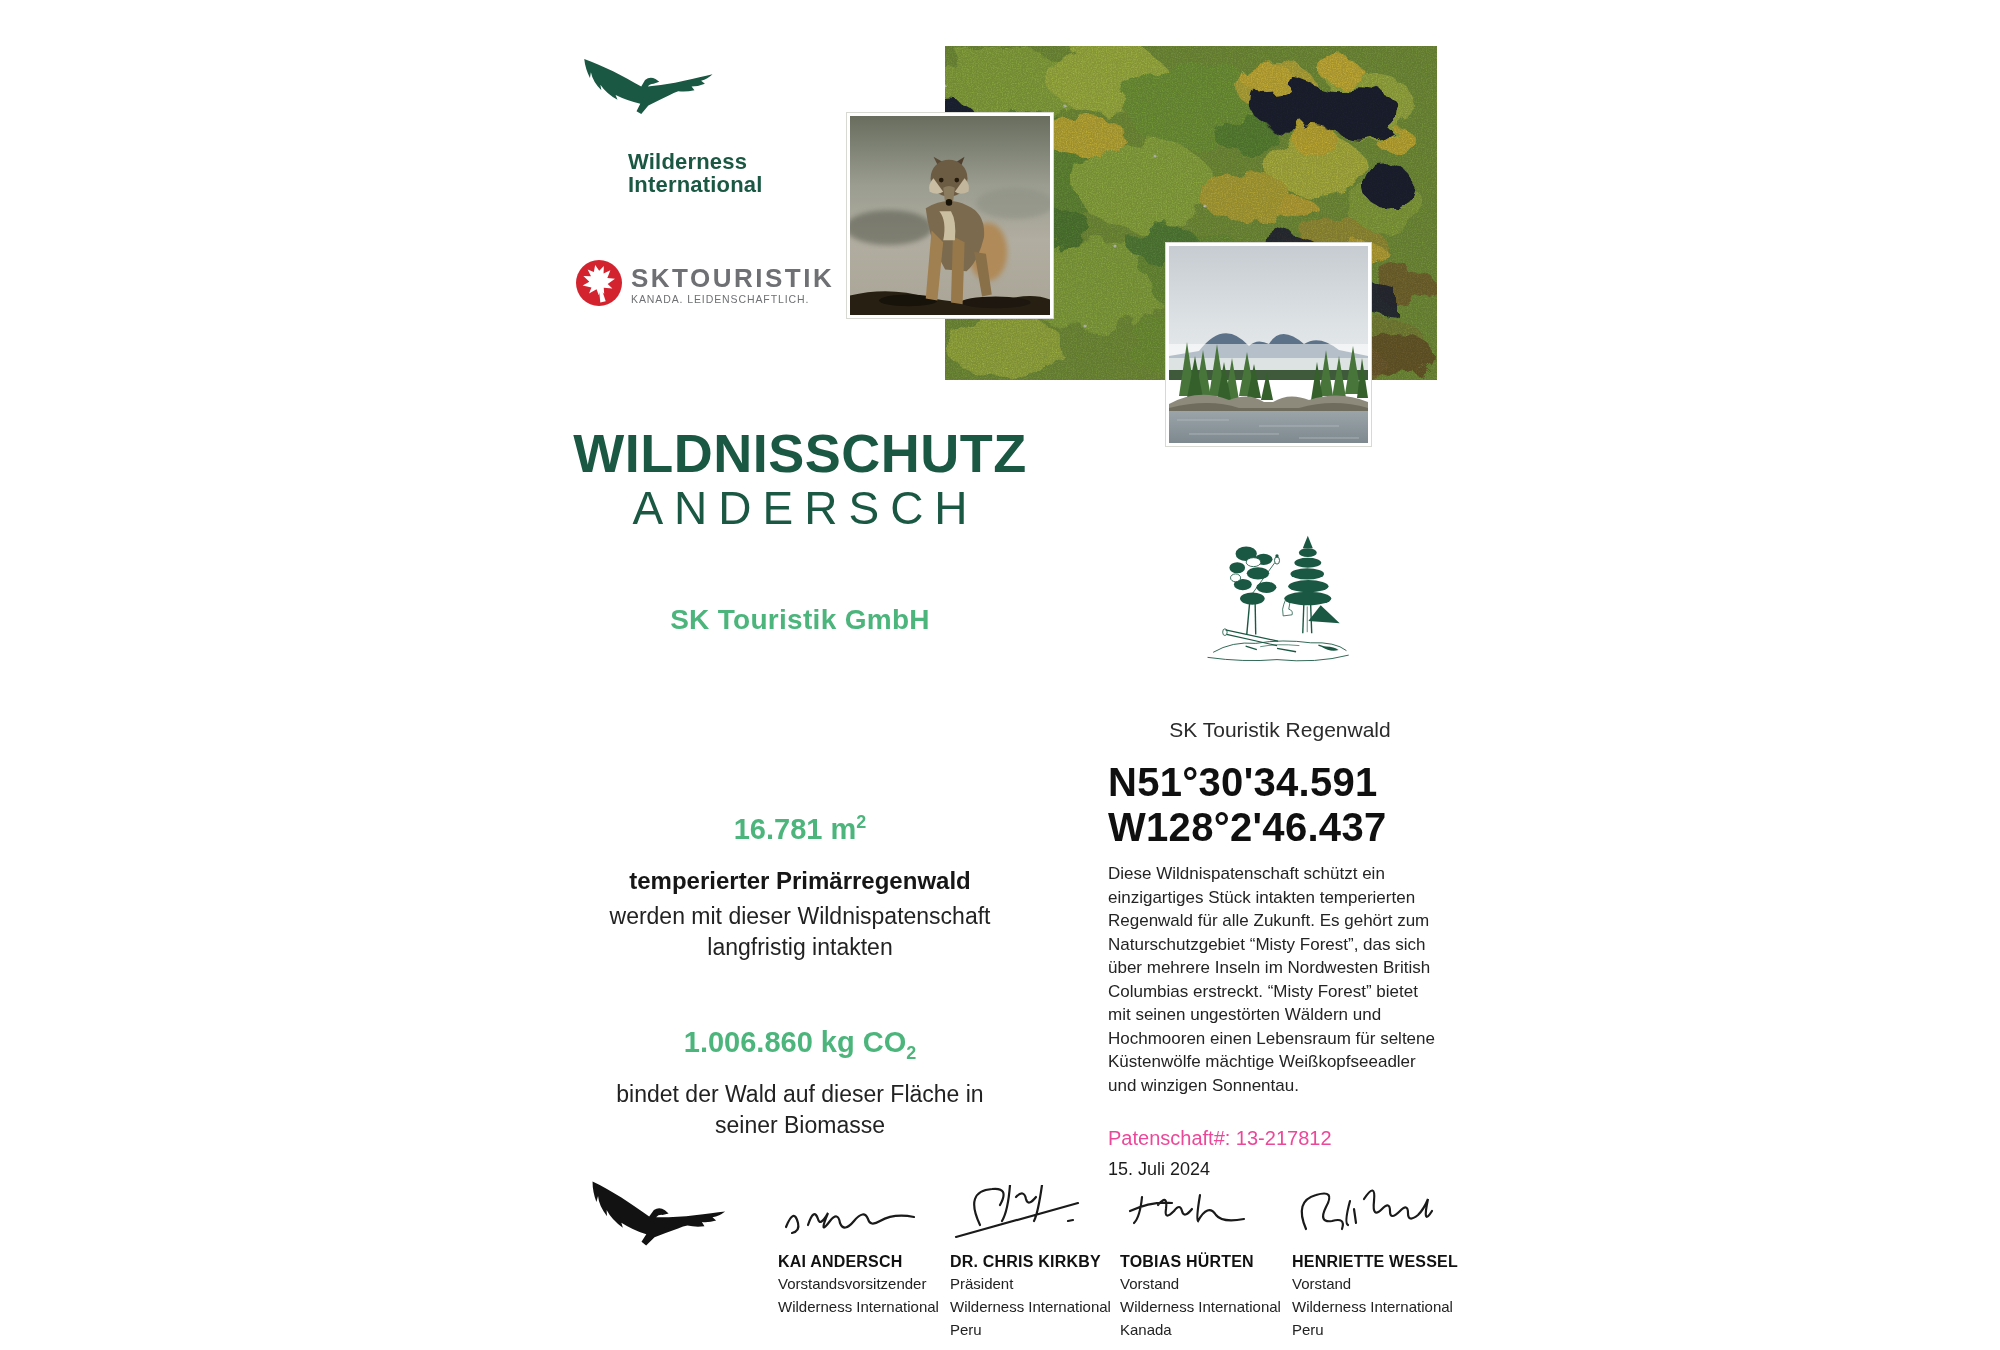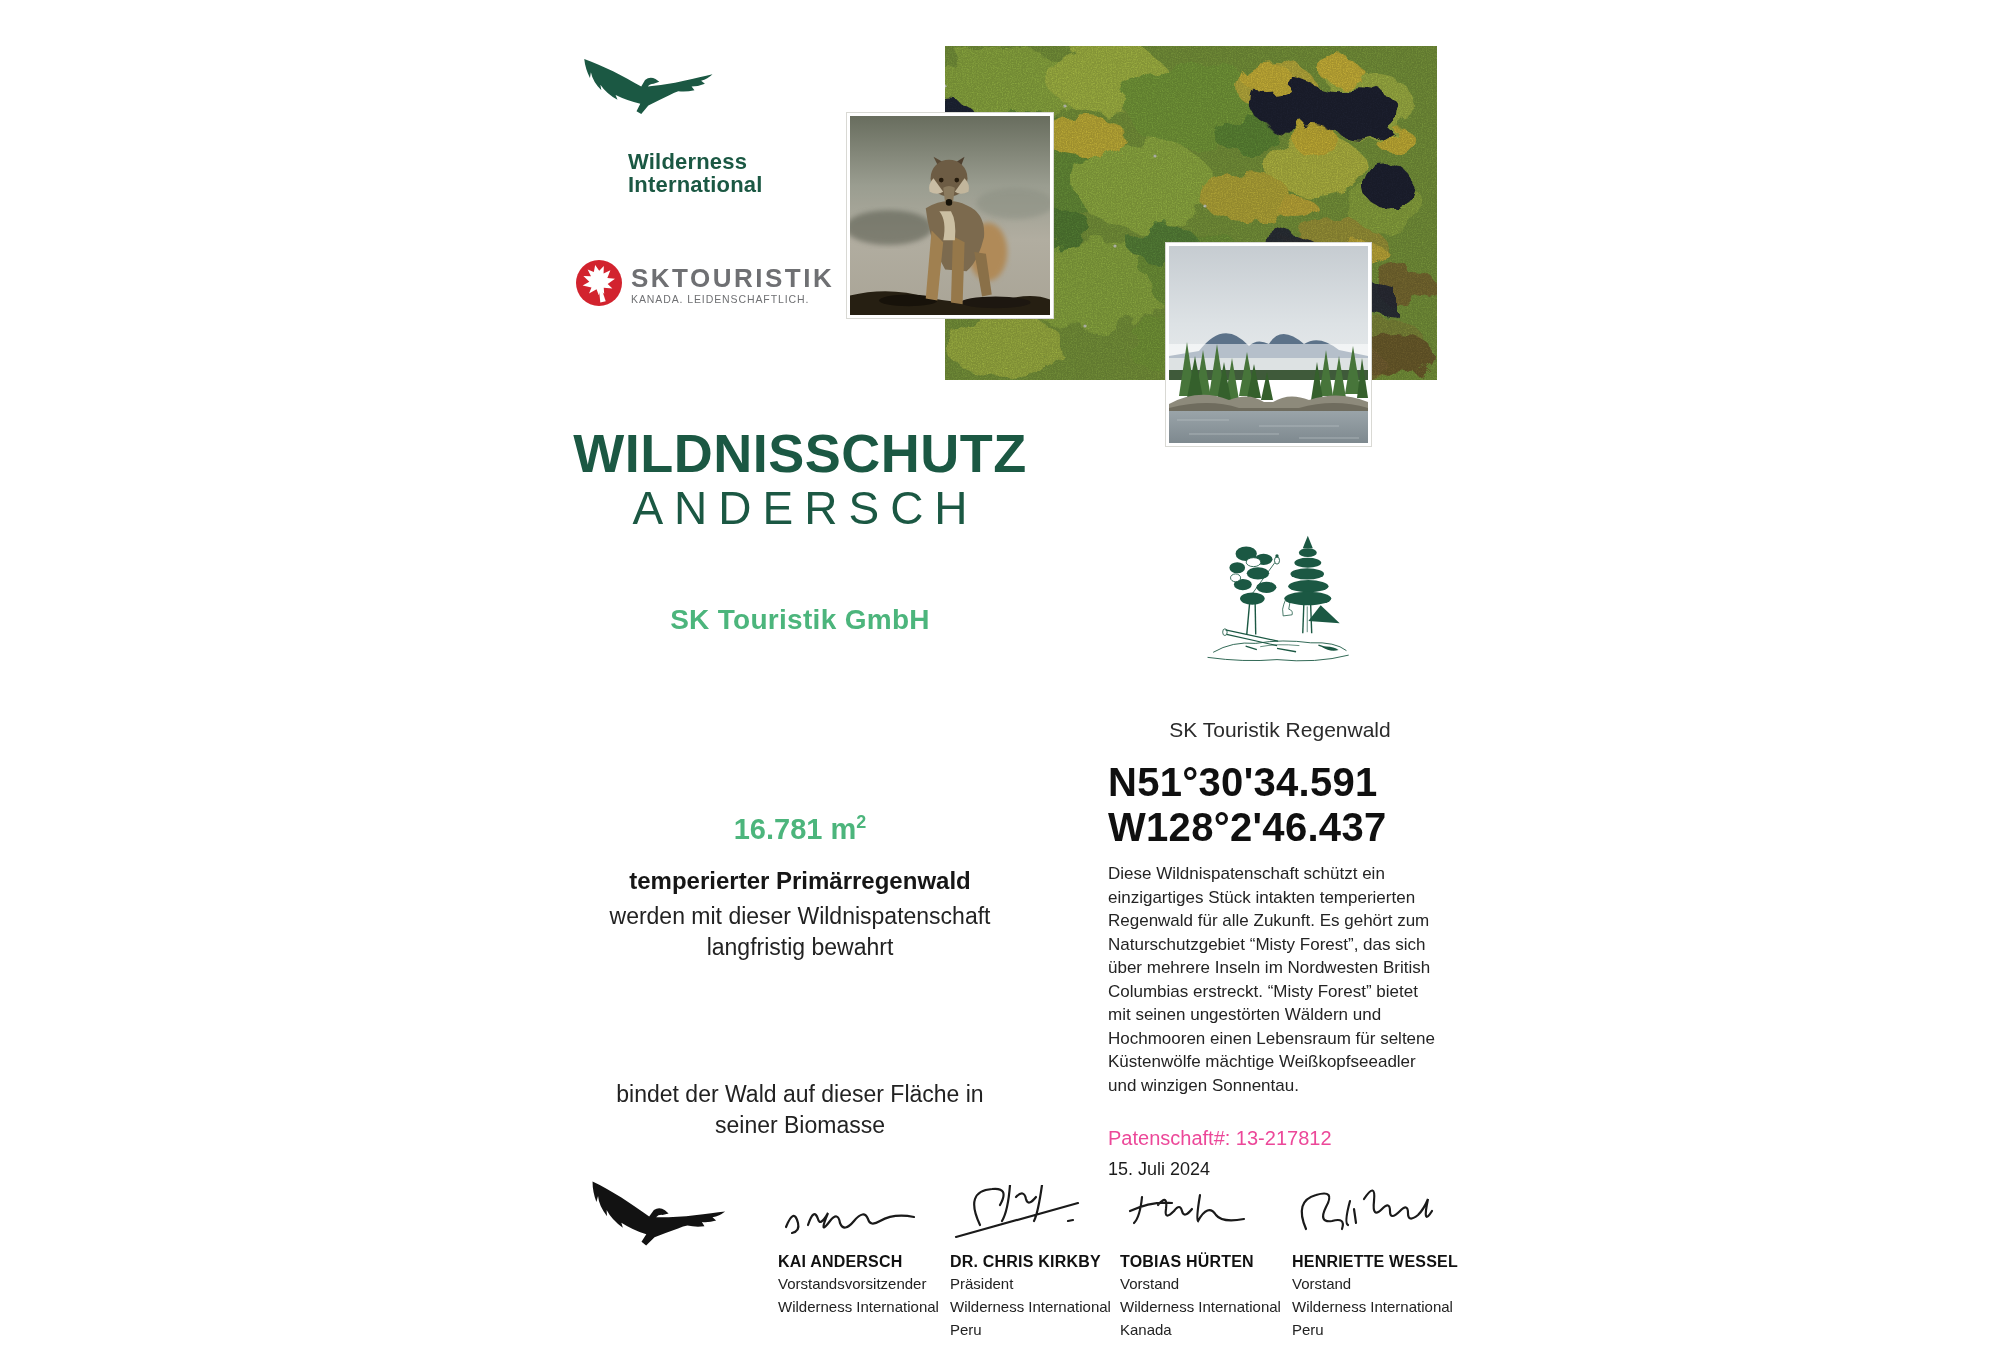--- a/index.html
+++ b/index.html
@@ -297,21 +297,22 @@
       <path d="M26,231 Q90,240 150,235 Q220,242 278,227" fill="none" stroke-width="1.6"></path>
       <path d="M120,212 q30,-6 70,-2" fill="none" stroke-width="1.2"></path>
       <path d="M150,215 l34,6 m-90,-10 l20,6 m110,-8 l24,8" stroke-width="2.4"></path>
       <path d="M230,212 q20,-2 30,6 q-16,4 -30,-6 z" stroke="none"></path>
     </g>
   </svg>
   <div class="abs map-caption">SK Touristik Regenwald</div>
 
   <div class="abs cblock area-value"><span>16.781 m</span><sup>2</sup></div>
   <div class="abs cblock area-subject">temperierter Primärregenwald</div>
-  <div class="abs area-desc body-text cblock-text" style="text-align:center">werden mit dieser Wildnispatenschaft langfristig bewahrt</div>
+  <div class="abs area-desc body-text cblock-text" style="text-align:center">werden mit dieser Wildnispatenschaft langfristig intakten</div>
+  <div class="abs cblock co2-value"><span>1.006.860 kg CO</span><sub>2</sub></div>
   <div class="abs co2-desc body-text" style="text-align:center">bindet der Wald auf dieser Fläche in seiner Biomasse</div>
 
   <div class="abs coords">
     <div>N51°30'34.591</div>
     <div>W128°2'46.437</div>
   </div>
   <div class="abs location-desc">Diese Wildnispatenschaft schützt ein einzigartiges Stück intakten temperierten Regenwald für alle Zukunft. Es gehört zum Naturschutzgebiet “Misty Forest”, das sich über mehrere Inseln im Nordwesten British Columbias erstreckt. “Misty Forest” bietet mit seinen ungestörten Wäldern und Hochmooren einen Lebensraum für seltene Küstenwölfe mächtige Weißkopfseeadler und winzigen Sonnentau.</div>
   <div class="abs pat-id">Patenschaft#: 13-217812</div>
   <div class="abs pat-date">15. Juli 2024</div>
 

